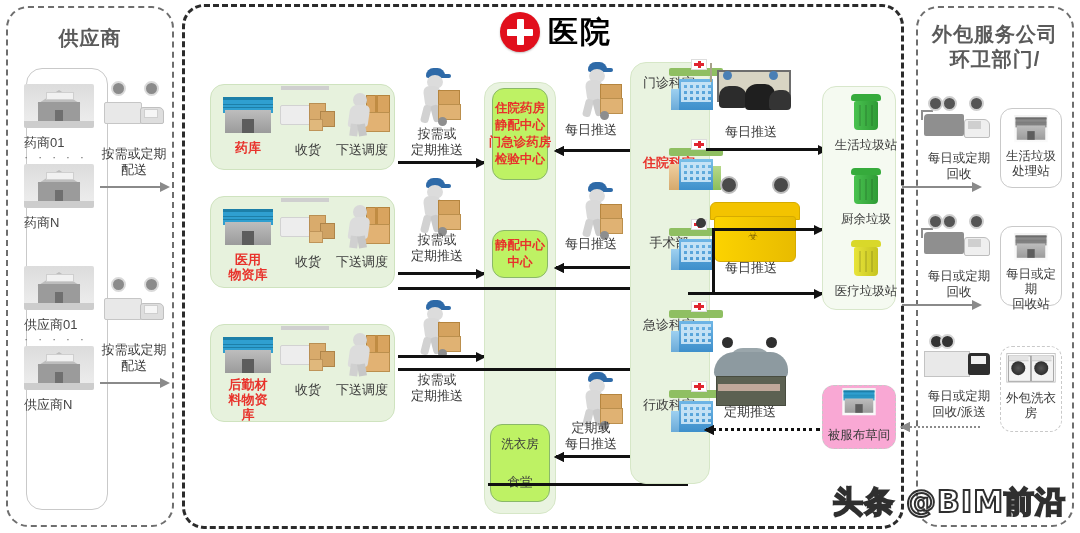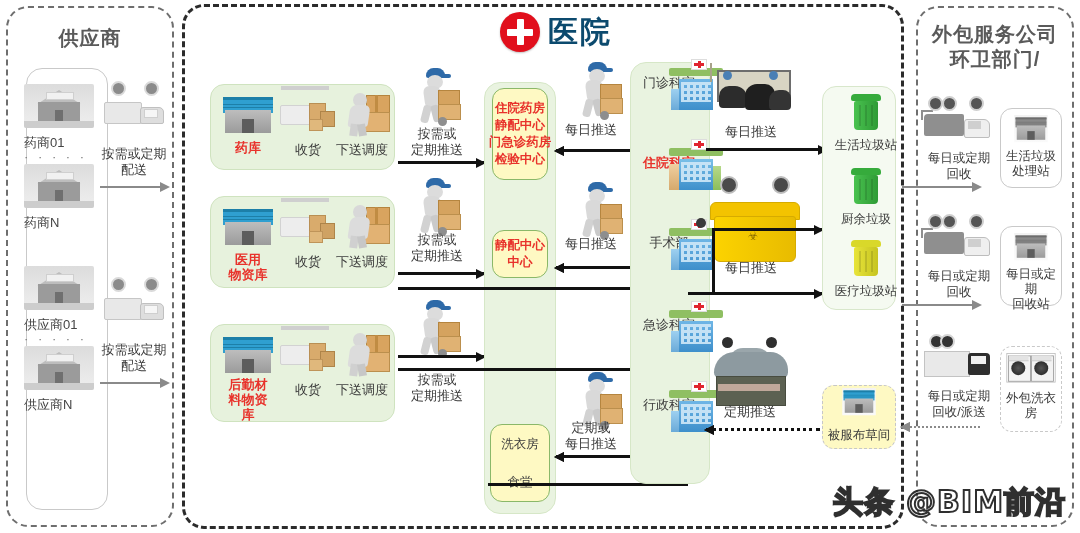--- a/index.html
+++ b/index.html
@@ -24,21 +24,21 @@
   .hosp-title{
     position:absolute;left:500px;top:12px;display:flex;align-items:center;gap:8px;
   }
   .cross{
     width:40px;height:40px;border-radius:50%;background:#e10f1c;position:relative;
     box-shadow:0 1px 2px rgba(0,0,0,.25);
   }
   .cross:before,.cross:after{content:"";position:absolute;background:#fff;border-radius:1px;}
   .cross:before{left:16.5px;top:7px;width:7px;height:26px;}
   .cross:after{top:16.5px;left:7px;width:26px;height:7px;}
-  .hosp-title .txt{color:#0c4a6e;font-size:30px;font-weight:bold;line-height:30px;letter-spacing:2px;}
+  .hosp-title .txt{color:#000000;font-size:30px;font-weight:bold;line-height:30px;letter-spacing:2px;}
 
   
   .supplier-box{
     position:absolute;left:18px;top:60px;width:80px;height:440px;
     border:1px solid #c9c9c9;border-radius:16px;background:#fff;
   }
   .sup-item{position:absolute;width:80px;text-align:left;}
   .sup-label{font-size:13px;color:#444;margin-top:2px;}
   .dots{font-size:13px;color:#777;letter-spacing:3px;line-height:10px;height:10px;}
 
@@ -188,37 +188,37 @@
   
   .gcard{position:absolute;background:#e7f2dd;border:1px solid #cfe3bf;border-radius:14px;box-sizing:border-box;}
 
   .lbl{font-size:13px;color:#3b3b3b;text-align:center;line-height:15px;}
   .lbl-red{color:#e8322b;font-weight:bold;}
   .lbl-sm{font-size:12.5px;}
 
   
   .center-col{position:absolute;left:484px;top:82px;width:70px;height:430px;
      background:#e9f3e0;border:1px solid #d6e7c7;border-radius:16px;}
-  .inner-green{position:absolute;background:#fef9c3;border:1px solid #8ab869;border-radius:12px;
+  .inner-green{position:absolute;background:#bef264;border:1px solid #8ab869;border-radius:12px;
      display:flex;flex-direction:column;align-items:center;justify-content:center;}
   .inner-green .t{color:#e8322b;font-size:12.5px;font-weight:bold;line-height:17px;text-align:center;white-space:nowrap;}
 
   
   .dept-col{position:absolute;left:630px;top:62px;width:78px;height:420px;
      background:#e9f3e0;border:1px solid #d6e7c7;border-radius:16px;}
   .dept{position:absolute;width:78px;text-align:center;}
   .dept .lbl{margin-top:-1px;}
 
   
   .waste-col{position:absolute;left:822px;top:86px;width:72px;height:222px;
      background:#f5faf1;border:1px solid #d8e7cb;border-radius:14px;}
   .waste-item{position:absolute;width:88px;text-align:center;}
 
   .linen-room{position:absolute;left:822px;top:385px;width:72px;height:62px;
-     background:#fef9c3;border:1px dashed #c7c7c7;border-radius:12px;text-align:center;}
+     background:#f9a8d4;border:1px dashed #c7c7c7;border-radius:12px;text-align:center;}
 
   
   .san-card{position:absolute;width:62px;border:1px solid #c9c9c9;border-radius:12px;background:#fff;text-align:center;padding-top:6px;box-sizing:border-box;}
   .san-card.dashed{border-style:dashed;}
 
   
   .arrow{position:absolute;height:0;border-top:3px solid #111;}
   .arrow:after{content:"";position:absolute;right:-2px;top:-6px;border-left:10px solid #111;
      border-top:5px solid transparent;border-bottom:5px solid transparent;}
   .arrow.left:after{content:"";right:auto;left:-2px;border-left:none;border-right:10px solid #111;}

